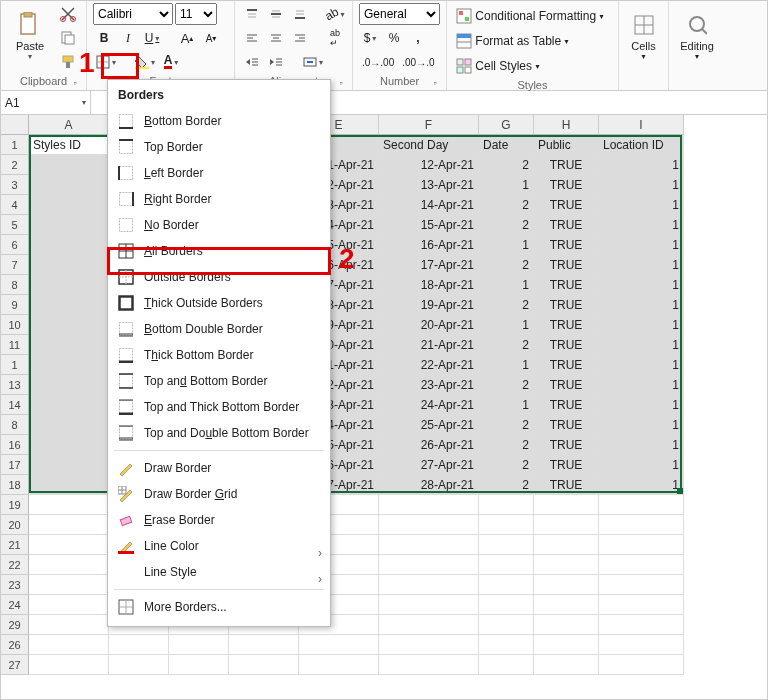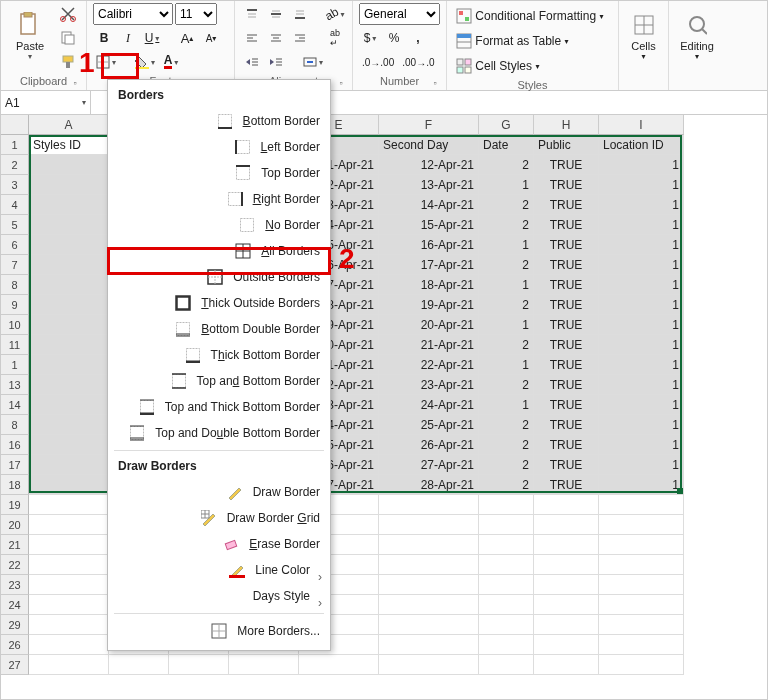--- a/index.html
+++ b/index.html
@@ -46,21 +46,21 @@
   .cell.r { text-align:right; }
   .cell.c { text-align:center; }
 
   
   .marquee { position:absolute; border:2px solid #106a37; pointer-events:none; z-index:3; }
   .marquee .handle { position:absolute; right:-3px; bottom:-3px; width:6px; height:6px; background:#106a37; }
 
   
   .menu { position:absolute; left:106px; top:78px; width:224px; background:#fff; border:1px solid #bbb; box-shadow:2px 2px 6px rgba(0,0,0,0.25); z-index:20; padding:4px 0 6px 0; }
   .menu-title { font-weight:600; padding:4px 10px 6px 10px; font-size:12px; }
-  .menu-item { display:flex; align-items:center; gap:10px; padding:5px 10px; font-size:12px; cursor:pointer; position:relative;justify-content:flex-end;}
+  .menu-item { display:flex; align-items:center; gap:10px; padding:5px 10px; font-size:12px; cursor:pointer; position:relative;}
   .menu-item svg { flex:0 0 16px; }
   .menu-sep { height:1px; background:#ddd; margin:4px 6px; }
   .menu-item .sub::after { content:"›"; position:absolute; right:8px; color:#666; }
   .menu .accel { text-decoration: underline; }
 
   
   .callout { position:absolute; font: 700 28px/1 Arial; color:#e00000; z-index:30; }
   .box-red { position:absolute; border:3px solid #e00000; z-index:25; pointer-events:none; }
 
 </style>
@@ -674,30 +674,30 @@
         <div class="menu-item">
           <svg width="16" height="16">
             <rect x="1.5" y="1.5" width="13" height="13" fill="none" stroke="#bbb" stroke-dasharray="2,1"></rect>
             <line x1="1" y1="15" x2="15" y2="15" stroke="#333" stroke-width="2"></line>
           </svg>
           <span><span class="accel">B</span>ottom Border</span>
         </div>
         <div class="menu-item">
           <svg width="16" height="16">
             <rect x="1.5" y="1.5" width="13" height="13" fill="none" stroke="#bbb" stroke-dasharray="2,1"></rect>
+            <line x1="1" y1="1" x2="15" y2="1" stroke="#333" stroke-width="2"></line>
+          </svg>
+          <span>Top Border</span>
+        </div>
+        <div class="menu-item">
+          <svg width="16" height="16">
+            <rect x="1.5" y="1.5" width="13" height="13" fill="none" stroke="#bbb" stroke-dasharray="2,1"></rect>
             <line x1="1" y1="1" x2="1" y2="15" stroke="#333" stroke-width="2"></line>
           </svg>
           <span><span class="accel">L</span>eft Border</span>
-        </div>
-        <div class="menu-item">
-          <svg width="16" height="16">
-            <rect x="1.5" y="1.5" width="13" height="13" fill="none" stroke="#bbb" stroke-dasharray="2,1"></rect>
-            <line x1="1" y1="1" x2="15" y2="1" stroke="#333" stroke-width="2"></line>
-          </svg>
-          <span>Top Border</span>
         </div>
         <div class="menu-item">
           <svg width="16" height="16">
             <rect x="1.5" y="1.5" width="13" height="13" fill="none" stroke="#bbb" stroke-dasharray="2,1"></rect>
             <line x1="15" y1="1" x2="15" y2="15" stroke="#333" stroke-width="2"></line>
           </svg>
           <span><span class="accel">R</span>ight Border</span>
         </div>
         <div class="menu-item">
           <svg width="16" height="16">
@@ -762,21 +762,20 @@
           <svg width="16" height="16">
             <rect x="1.5" y="1.5" width="13" height="13" fill="none" stroke="#bbb" stroke-dasharray="2,1"></rect>
             <line x1="1" y1="1" x2="15" y2="1" stroke="#333"></line>
             <line x1="1" y1="13" x2="15" y2="13" stroke="#333"></line>
             <line x1="1" y1="15" x2="15" y2="15" stroke="#333"></line>
           </svg>
           <span>Top and Do<span class="accel">u</span>ble Bottom Border</span>
         </div>
       </div>
     <div class="menu-sep"></div>
-    <div class="menu-title">Draw Borders</div>
     <div id="menu-items2">
         <div class="menu-item">
           <svg width="16" height="16">
             <path d="M2 14 L12 4 L14 6 L4 16 Z" fill="#f2c94c" stroke="#aa8"></path>
           </svg>
           <span>Draw Border</span>
         </div>
         <div class="menu-item">
           <svg width="16" height="16">
             <path d="M2 14 L12 4 L14 6 L4 16 Z" fill="#f2c94c" stroke="#aa8"></path>
@@ -795,21 +794,21 @@
         <div class="menu-item">
           <svg width="16" height="16">
             <path d="M2 14 L12 4 L14 6 L4 16 Z" fill="#f2c94c" stroke="#aa8"></path>
             <rect x="0" y="13" width="16" height="3" fill="#d00"></rect>
           </svg>
           <span>Line Color</span>
           <span class="sub"></span>
         </div>
         <div class="menu-item">
           <svg width="16" height="16"></svg>
-          <span>Days Style</span>
+          <span>Line Style</span>
           <span class="sub"></span>
         </div>
       </div>
     <div class="menu-sep"></div>
     <div class="menu-item">
       <svg width="16" height="16">
           <rect x="1" y="1" width="14" height="14" fill="none" stroke="#555"></rect>
           <line x1="1" y1="8" x2="15" y2="8" stroke="#aaa"></line>
           <line x1="8" y1="1" x2="8" y2="15" stroke="#aaa"></line>
         </svg>

